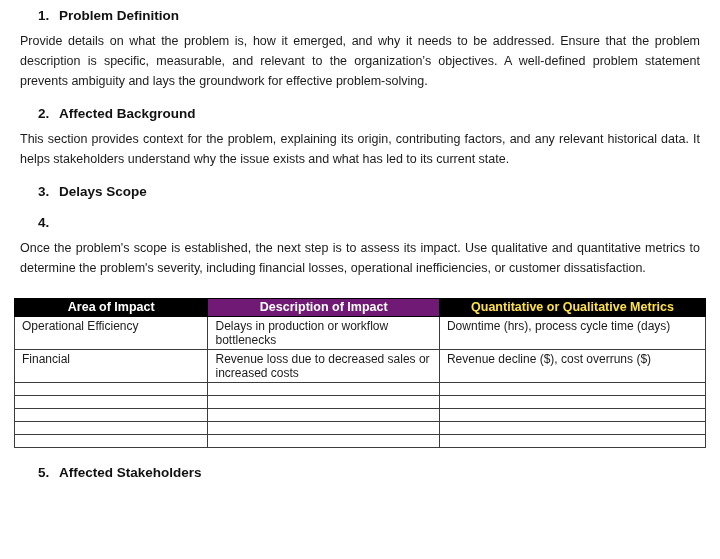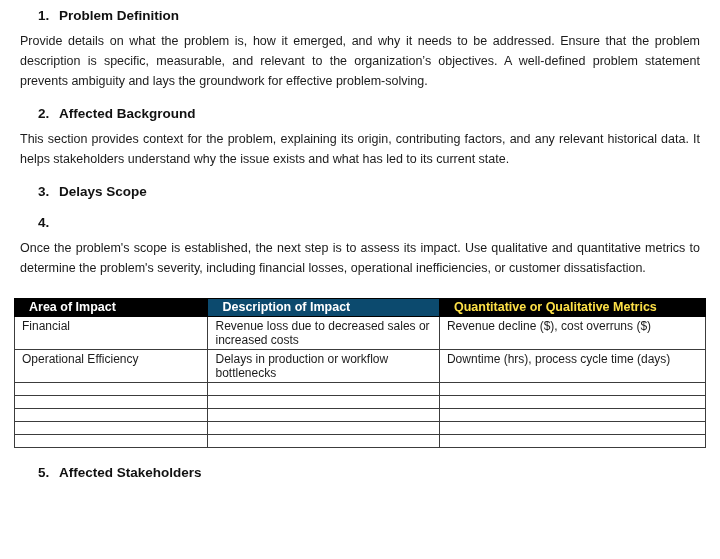--- a/index.html
+++ b/index.html
@@ -41,24 +41,24 @@
   table.impact-table {
     width: 100%;
     border-collapse: collapse;
     table-layout: fixed;
     margin-top: 20px;
   }
   .impact-table col.c1 { width: 28%; }
   .impact-table col.c2 { width: 33.5%; }
   .impact-table col.c3 { width: 38.5%; }
   .impact-table th {
-    text-align: left;
+    text-align: center;
     font-size: 12.5px;
     font-weight: bold;
-    padding: 1px 7px 2px 14px;
+    padding: 1px 7px 2px 7px;
     border: 1px solid #000000;
   }
   .impact-table td {
     border: 1px solid #3c3c3c;
     font-size: 12px;
     line-height: 14px;
     padding: 2px 7px;
     vertical-align: top;
   }
   .impact-table tr.empty td {
@@ -106,34 +106,34 @@
 
   <table class="impact-table">
     <colgroup>
       <col class="c1">
         <col class="c2">
         <col class="c3">
     </colgroup>
     <thead>
       <tr>
         <th style="background: rgb(0, 0, 0); color: rgb(255, 255, 255);">Area of Impact</th>
-        <th style="background: #0c4a6e; color: rgb(255, 255, 255);">Description of Impact</th>
+        <th style="background: #701a75; color: rgb(255, 255, 255);">Description of Impact</th>
         <th style="background: rgb(0, 0, 0); color: #fde047;">Quantitative or Qualitative Metrics</th>
       </tr>
     </thead>
     <tbody>
       <tr>
+        <td>Operational Efficiency</td>
+        <td>Delays in production or workflow bottlenecks</td>
+        <td>Downtime (hrs), process cycle time (days)</td>
+      </tr>
+      <tr>
         <td>Financial</td>
         <td>Revenue loss due to decreased sales or increased costs</td>
         <td>Revenue decline ($), cost overruns ($)</td>
-      </tr>
-      <tr>
-        <td>Operational Efficiency</td>
-        <td>Delays in production or workflow bottlenecks</td>
-        <td>Downtime (hrs), process cycle time (days)</td>
       </tr>
       <tr class="empty">
         <td></td>
         <td></td>
         <td></td>
       </tr>
       <tr class="empty">
         <td></td>
         <td></td>
         <td></td>

